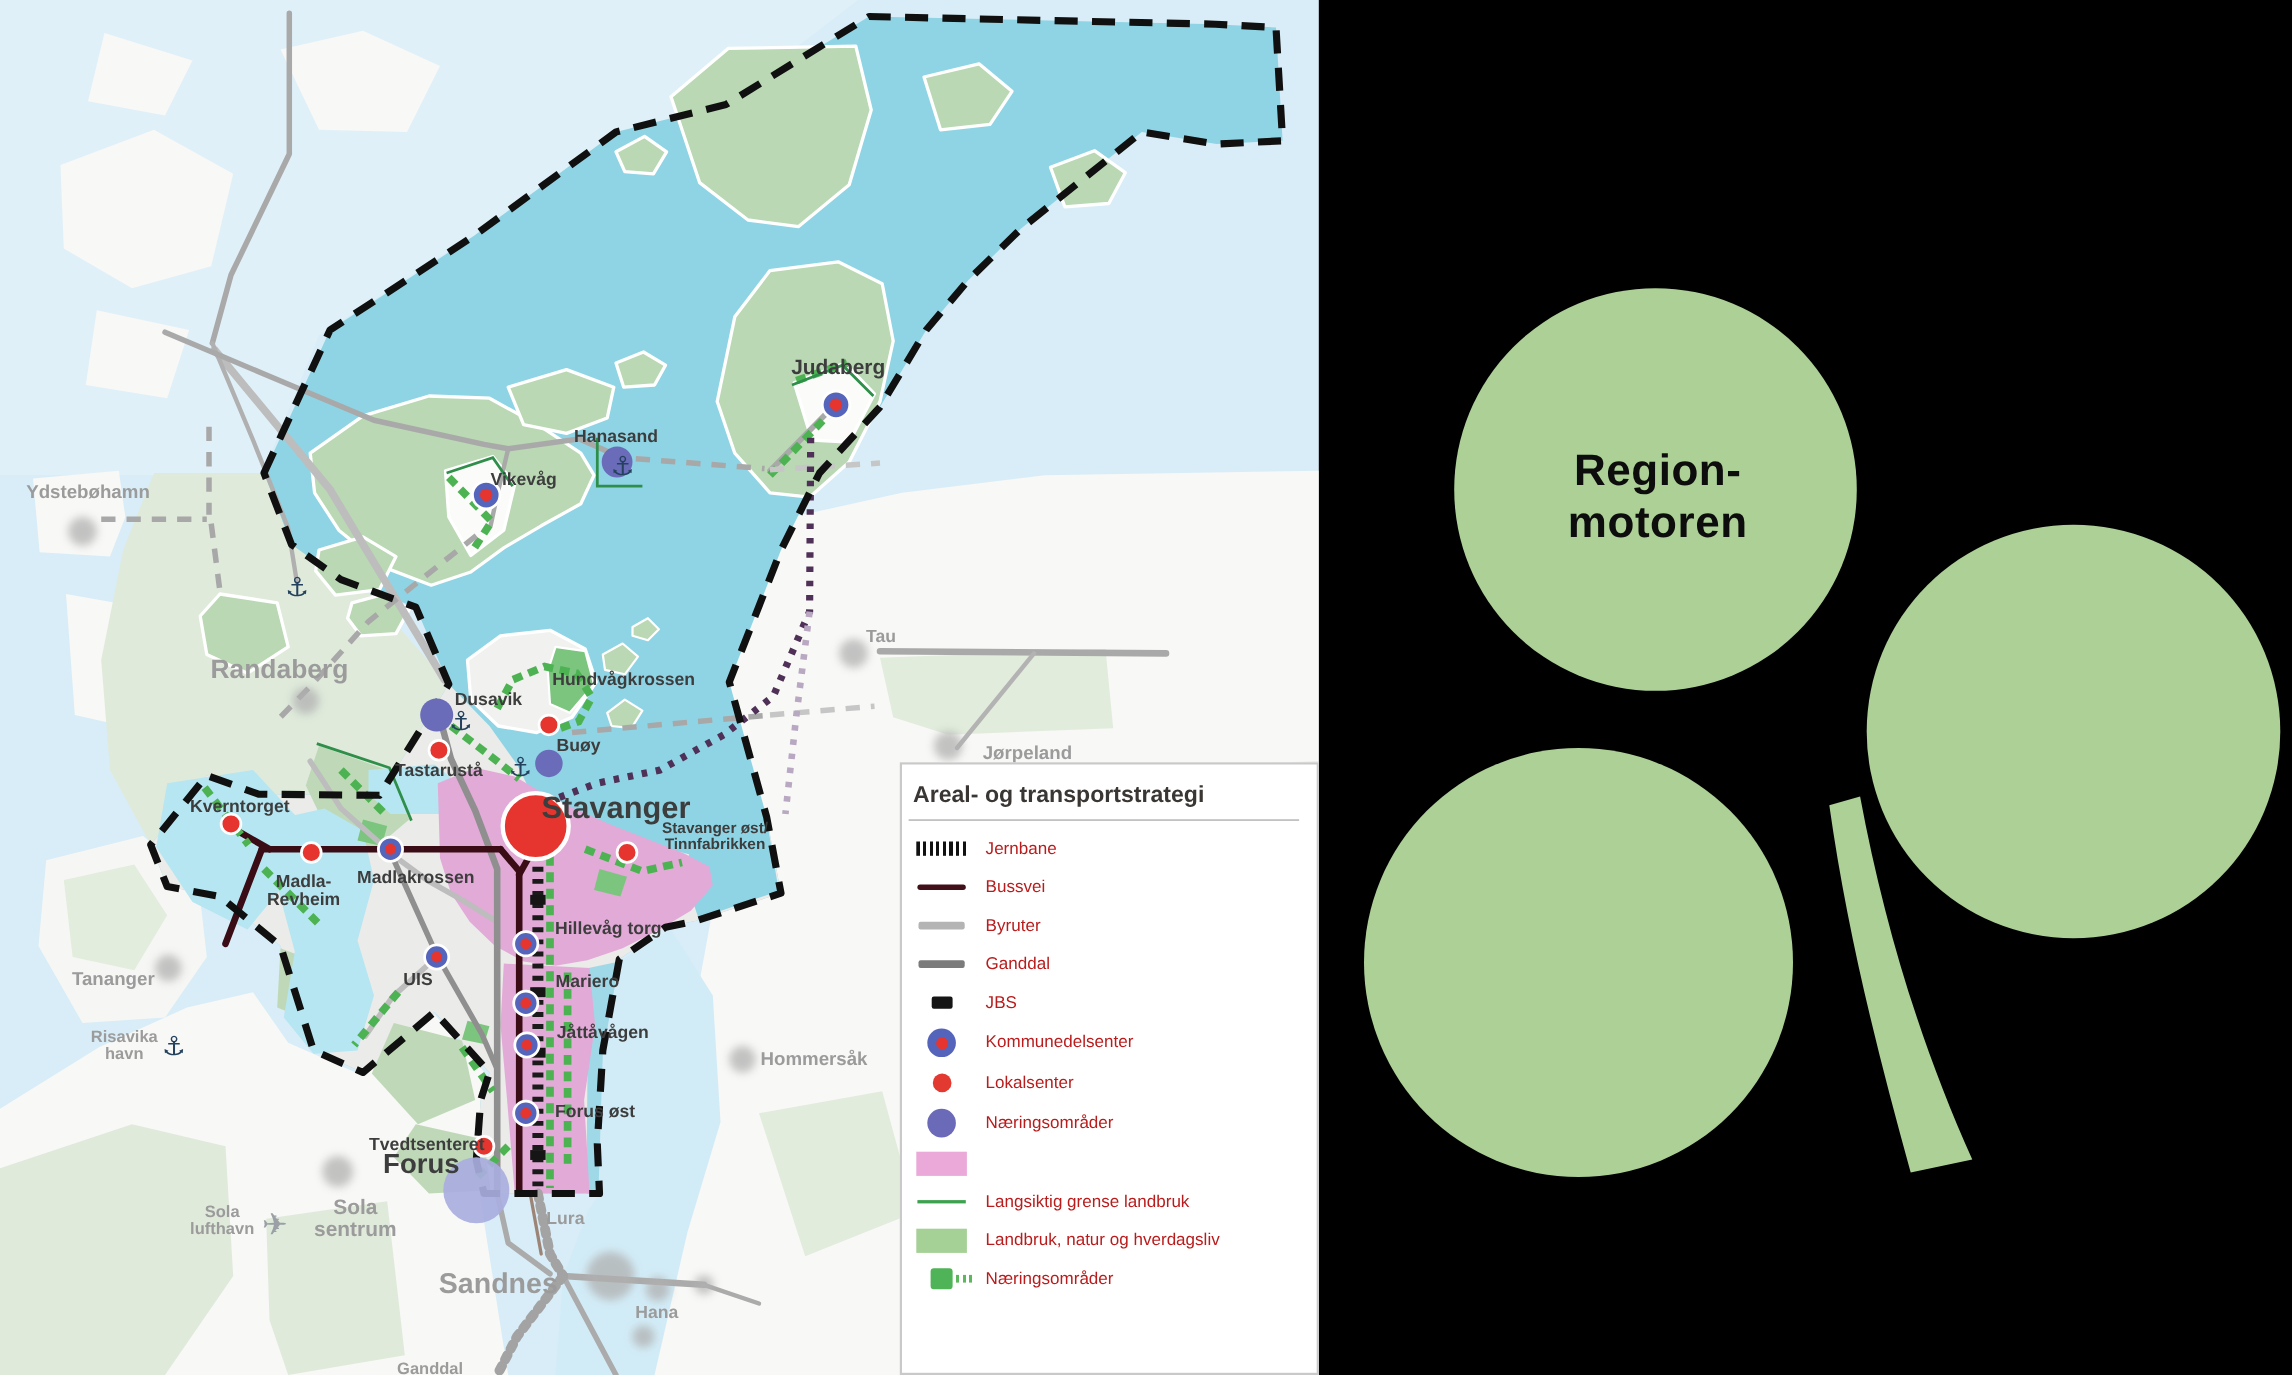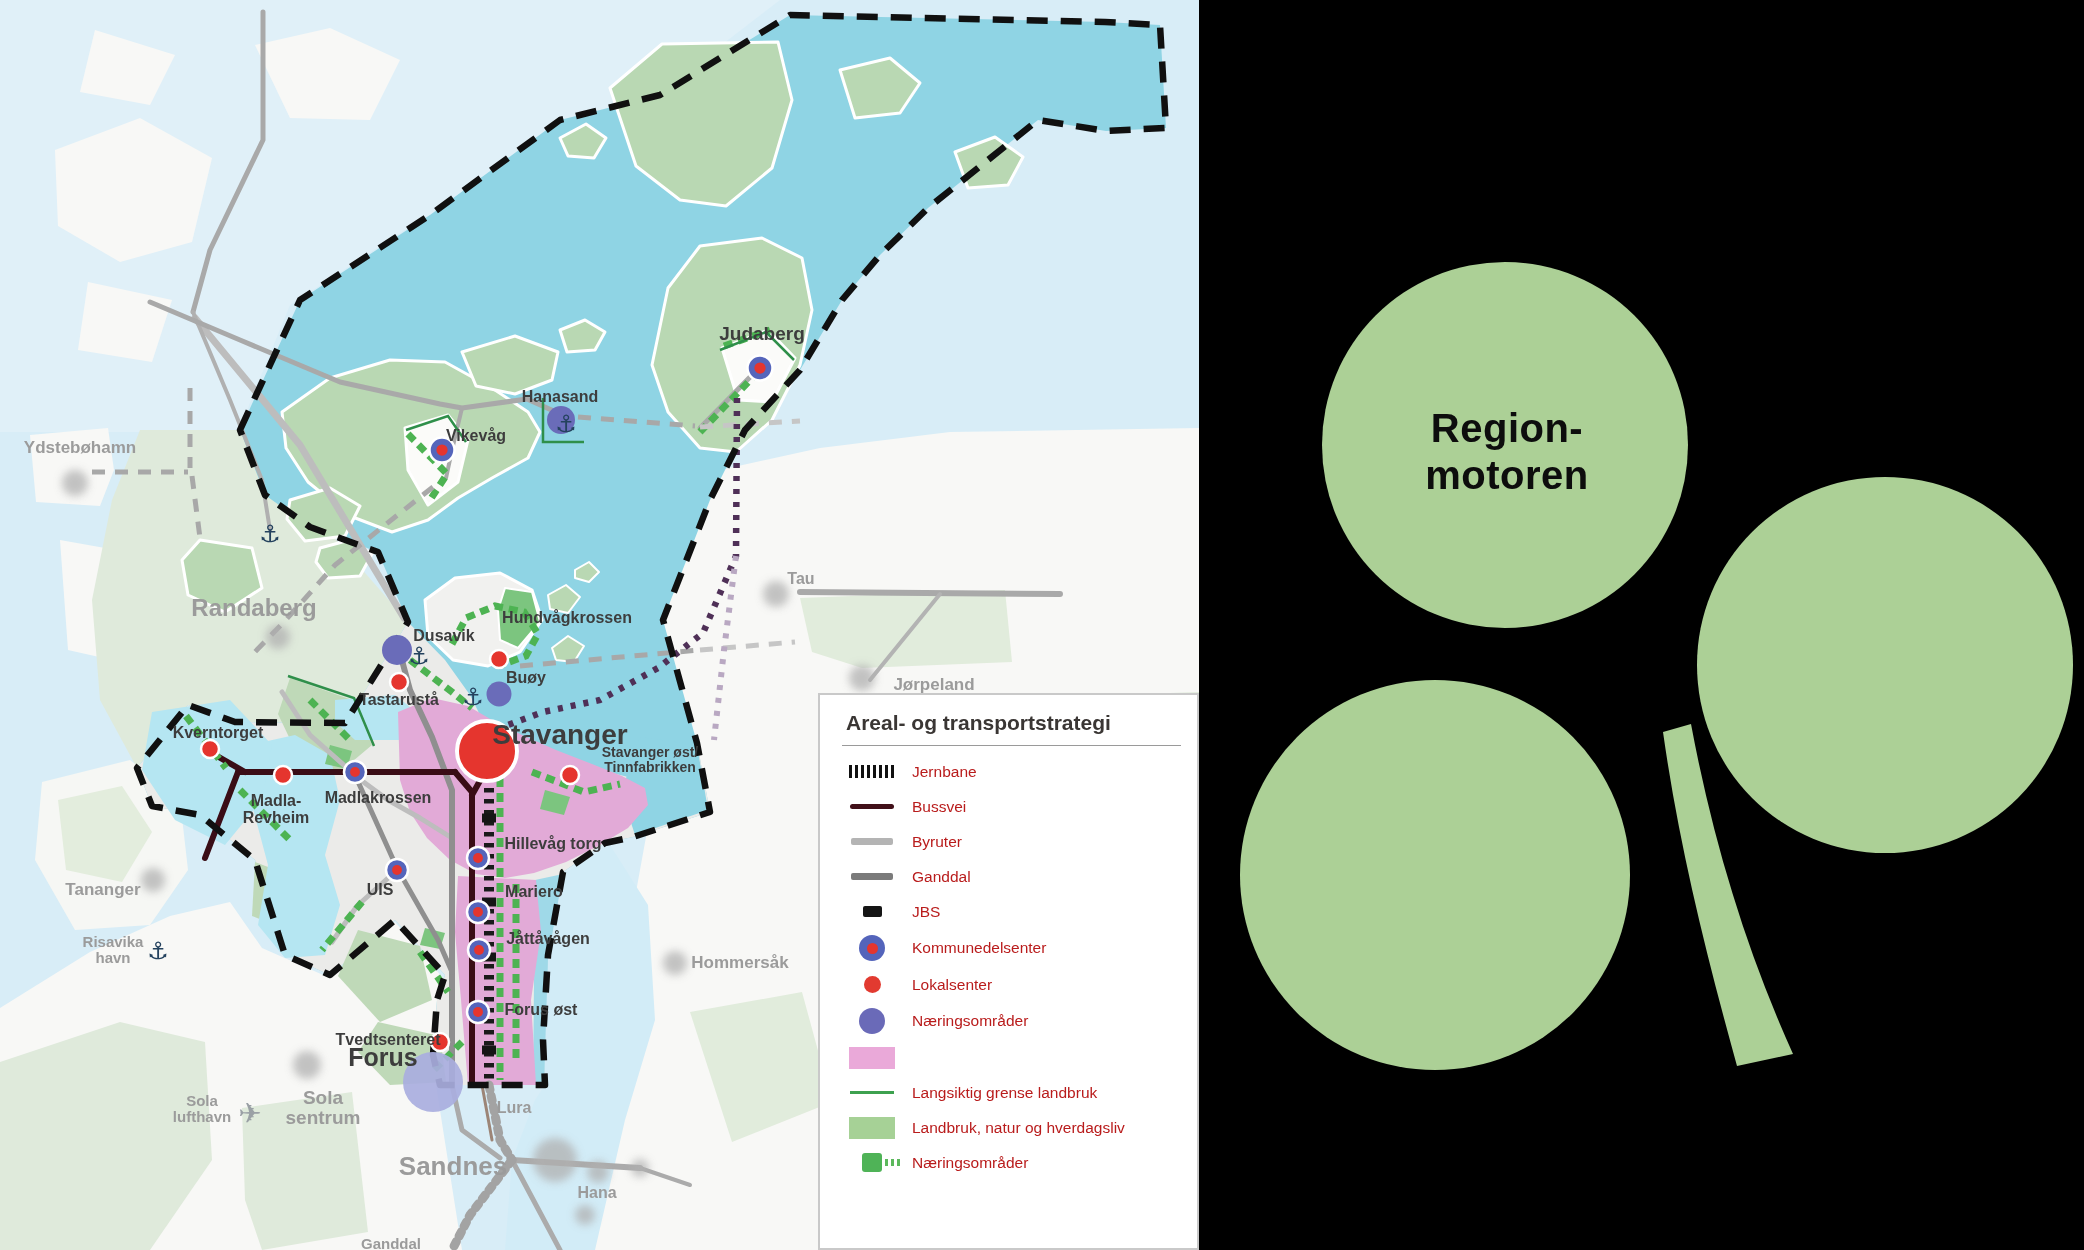--- a/index.html
+++ b/index.html
@@ -8,21 +8,21 @@
 
   
   #map-wrap{position:absolute;left:0;top:0;width:1199px;height:1250px;}
   #map-svg{position:absolute;left:0;top:0;}
   #map-svg text{font-family:"Liberation Sans","DejaVu Sans",sans-serif;font-weight:bold;}
   .ml-dark{fill:#3d3d3d;}
   .ml-gray{fill:#9b9b9b;}
 
   
   .legend{position:absolute;left:818px;top:693px;width:381px;height:557px;background:#ffffff;
-          border:2px solid #c9c9c9;box-sizing:border-box;padding:14px 18px 0 24px;z-index:5;}
+          border:2px solid #c9c9c9;box-sizing:border-box;padding:14px 18px 0 8px;z-index:5;}
   .legend-title{font-size:21px;font-weight:bold;color:#3a3634;margin:2px 0 10px 2px;}
   .legend-divider{border:none;border-top:1.5px solid #9a9a9a;margin:0 -2px 14px -2px;}
   .legend-row{display:flex;align-items:center;margin-bottom:12px;min-height:23px;}
   .sw{width:56px;flex:none;display:flex;justify-content:center;align-items:center;margin-right:12px;}
   .legend-label{font-size:15.5px;color:#b91c1c;line-height:1.25;}
   .swatch-jernbane{width:46px;height:13px;background:repeating-linear-gradient(90deg,#111 0 3px,transparent 3px 6px);}
   .swatch-bussvei{width:44px;height:5px;background:#411019;border-radius:3px;}
   .swatch-byruter{width:42px;height:7px;background:#b4b4b4;border-radius:2px;}
   .swatch-hovedvei{width:42px;height:7px;background:#7b7b7b;border-radius:2px;}
   .swatch-jbs{width:19px;height:11px;background:#151515;border-radius:2px;}

